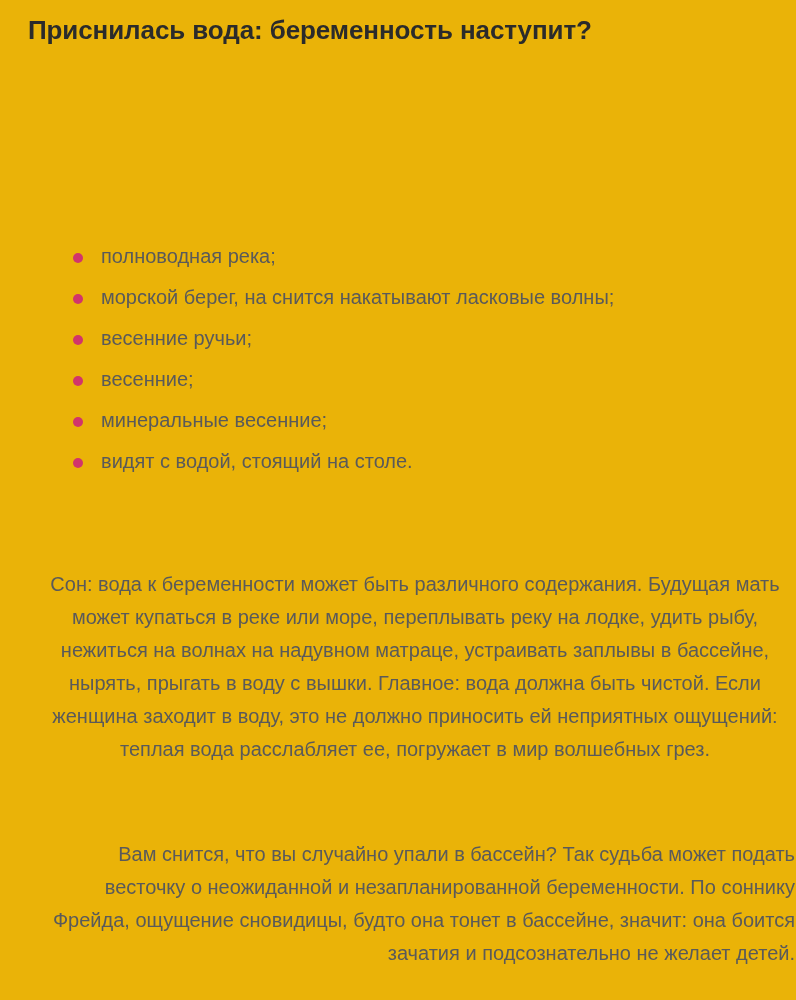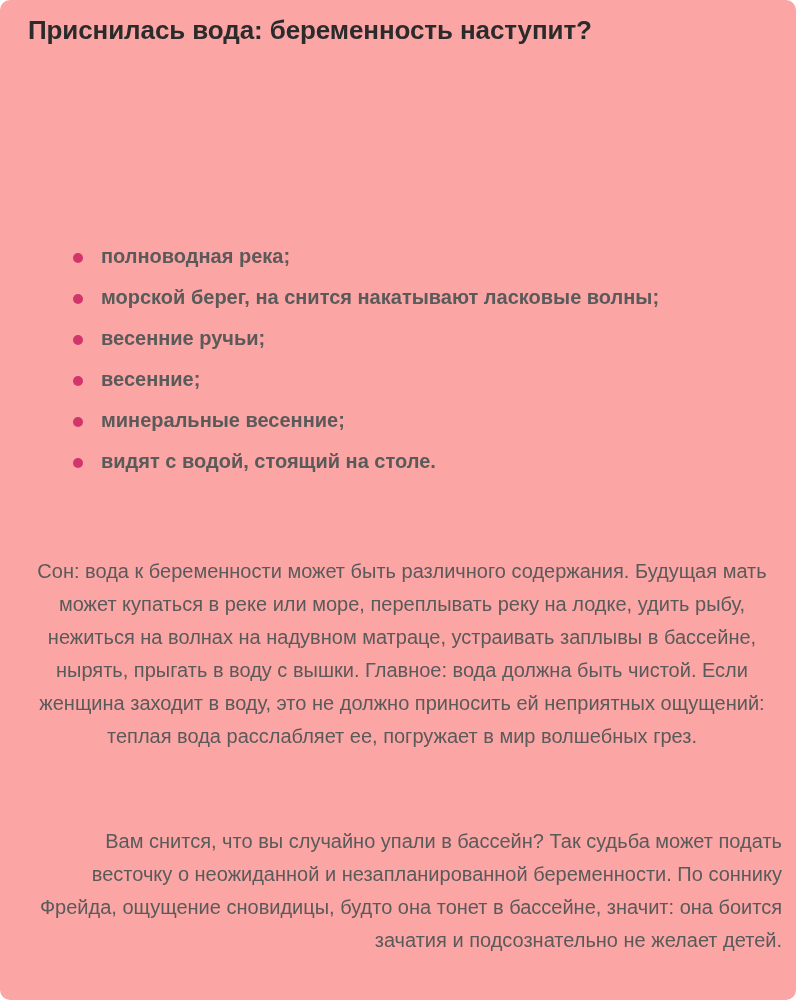--- a/index.html
+++ b/index.html
@@ -12,23 +12,22 @@
     background: #ffffff;
     font-family: "Liberation Sans", "DejaVu Sans", sans-serif;
     overflow: hidden;
     -webkit-font-smoothing: antialiased;
   }
 
   .page {
     position: relative;
     width: 796px;
     height: 1000px;
-    background: #fca5a5;
+    background: #eab308;
     box-sizing: border-box;
-    border-radius: 10px;
   }
 
   
   .article-title {
     position: absolute;
     left: 28px;
     top: 13px;
     width: 740px;
     font-size: 26px;
     line-height: 34px;
@@ -64,21 +63,20 @@
   }
   .water-list-item {
     position: relative;
     padding-left: 33px;
     height: 41px;
     line-height: 27px;
     font-size: 20px;
     color: #5a5a5a;
     text-align: left;
     white-space: nowrap;
-    font-weight: bold;
   }
   .bullet-dot {
     position: absolute;
     left: 5px;
     top: 10px;
     width: 10px;
     height: 10px;
     border-radius: 50%;
     background: #d1356b;
   }
@@ -88,21 +86,21 @@
 
   
   .body-paragraph {
     position: absolute;
     left: 18px;
     width: 760px;
     font-size: 20px;
     line-height: 33px;
     color: #5a5a5a;
     text-align: center;
-    margin: 4px;
+    margin: 17px;
   }
   .body-paragraph.p-dream-water { top: 551px; }
   .body-paragraph.p-pool-fall  { top: 821px; text-align: right; }
 </style>
 </head>
 <body>
 
 <div class="page">
 
   <h1 class="article-title">Приснилась вода: беременность наступит?</h1>

